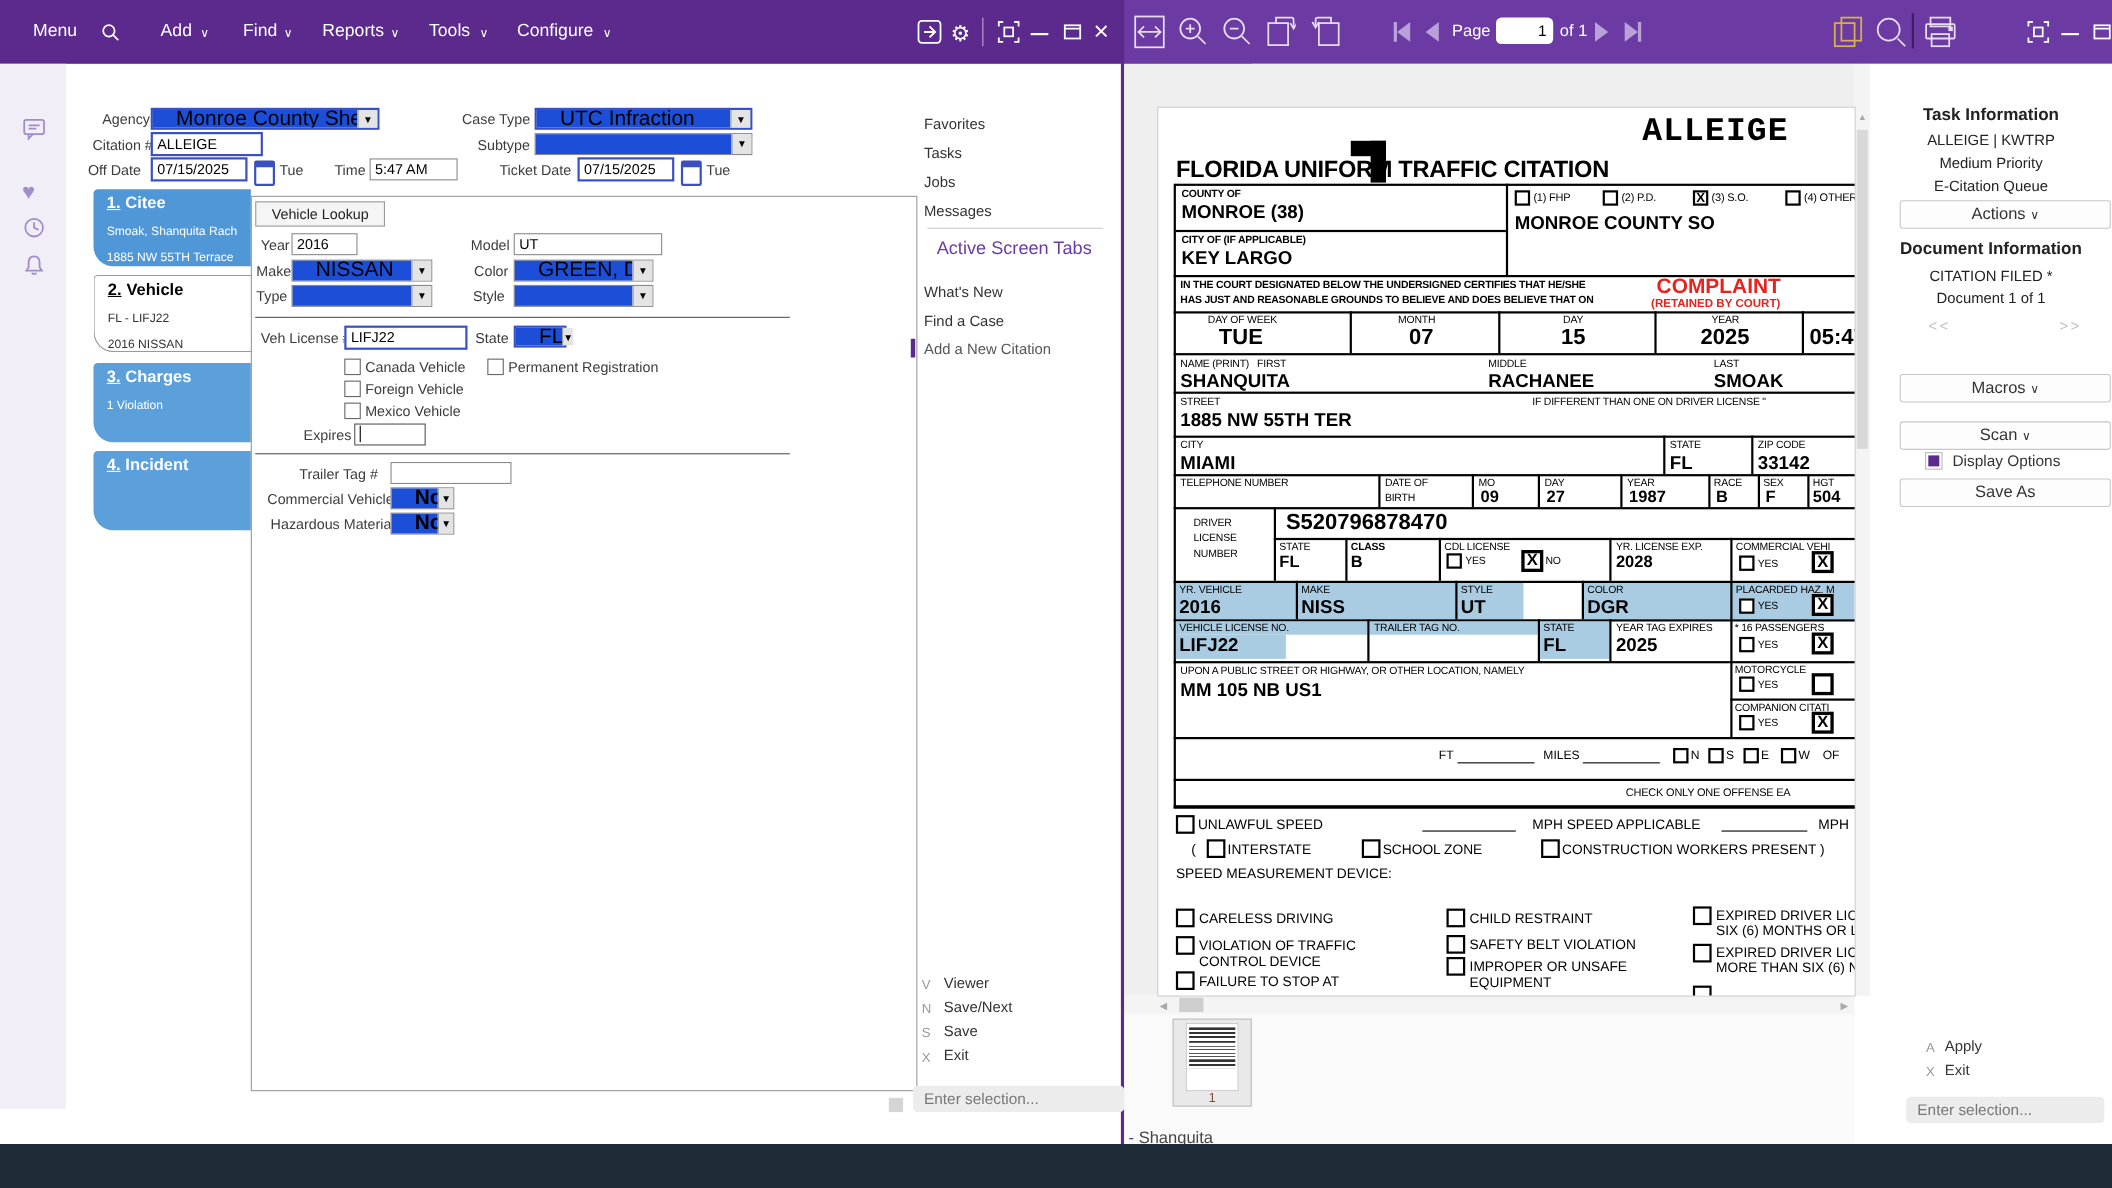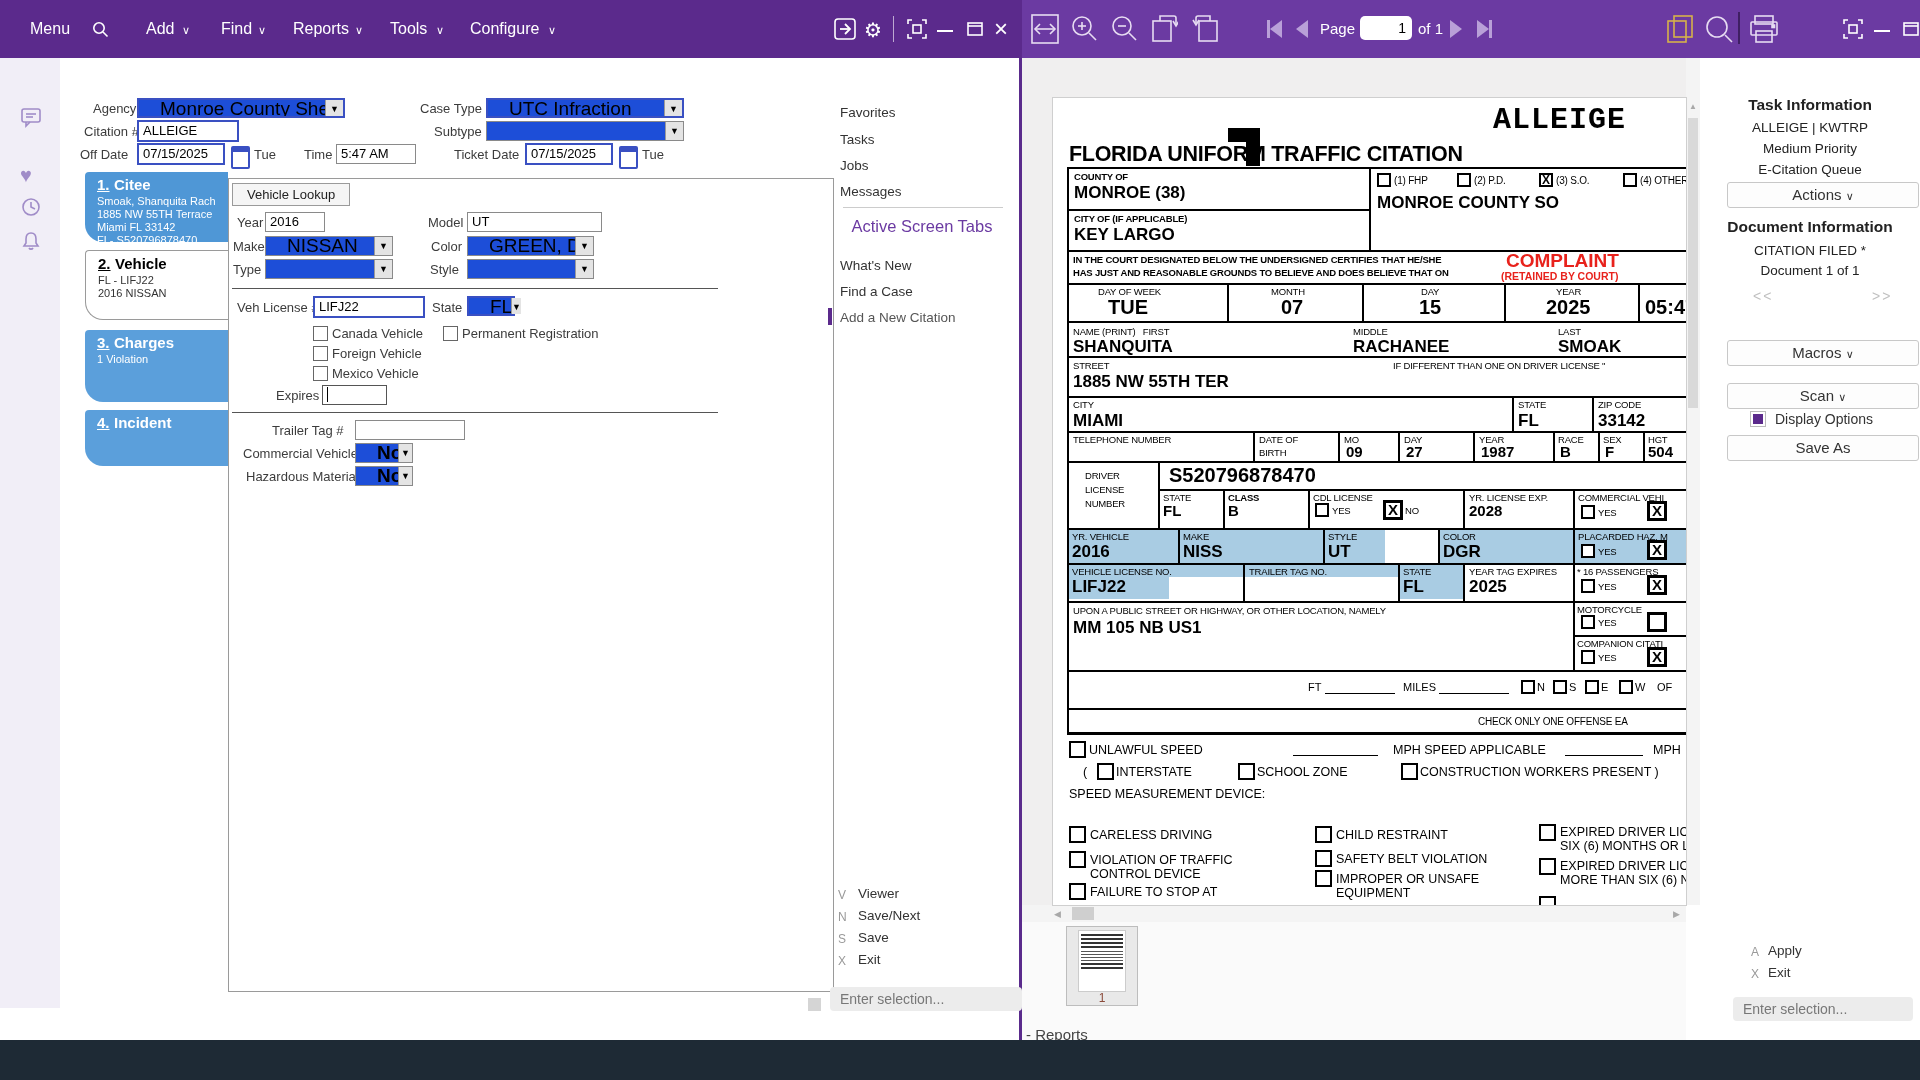--- a/index.html
+++ b/index.html
@@ -20,21 +20,21 @@
   .dd .val{flex:1;padding:0 21px;font-size:19px;line-height:18px;background:#1d4ed8;white-space:nowrap;overflow:hidden;}
   .dd .btn{width:17px;background:#e4e4e4;border-left:1px solid #9a9a9a;color:#000;font-size:9px;text-align:center;line-height:18px;}
   .dd{background:#fff;border:1px solid #8a8a8a;height:20px;box-sizing:border-box;}
   .dd.blue{border:2px solid #3a50c2;}
   .cal{width:15px;height:15px;border:2px solid #3a50c2;border-top:6px solid #3a50c2;border-radius:2px;background:#fff;}
   .fcb{width:13px;height:13px;border:1px solid #666;background:#fff;}
   
   .tab{left:85px;width:143px;border-radius:4px 0 0 18px;color:#fff;padding:4px 0 0 12px;box-sizing:border-box;}
   .tab .tnum{font-weight:bold;font-size:15px;text-decoration:underline;}
   .tab .tname{font-weight:bold;font-size:15px;}
-  .tab .tline{font-size:11px;margin-top:1px;white-space:nowrap;overflow:hidden;}
+  .tab .tline{font-size:11px;margin-top:11px;white-space:nowrap;overflow:hidden;}
   
   .sbitem{font-size:13.5px;color:#333;}
   .key{color:#999;font-size:12px;}
   .entersel{background:#ececec;border-radius:4px;color:#777;font-size:14px;padding:4px 10px;}
   
   #v2bar{left:1022px;top:0;width:898px;height:58px;background:#6b3aa2;}
   #docarea{left:1022px;top:58px;width:664px;height:847px;background:#f0efef;}
   .navarrow{width:0;height:0;border-top:9px solid transparent;border-bottom:9px solid transparent;}
   
   #page{left:1053px;top:98px;width:633px;height:807px;background:#fff;overflow:hidden;box-shadow:0 0 0 1px #cfcfcf;}
@@ -172,21 +172,21 @@
     <span class="tnum">2.</span>
     <span class="tname">Vehicle</span>
     <div class="tline" style="color:#333">FL - LIFJ22</div>
     <div class="tline" style="color:#333">2016 NISSAN</div>
   </div>
   <div class="abs tab" style="top:330px;height:72px;background:#5b9fdb">
     <span class="tnum">3.</span>
     <span class="tname">Charges</span>
     <div class="tline">1 Violation</div>
   </div>
-  <div class="abs tab" style="top:410px;height:56px;background:#5b9fdb">
+  <div class="abs tab" style="top:410px;height:72px;background:#5b9fdb">
     <span class="tnum">4.</span>
     <span class="tname">Incident</span>
   </div>
 
   <div class="abs" style="left:228px;top:178px;width:604px;height:812px;border:1px solid #9a9a9a"></div>
   <div class="abs" style="left:232px;top:183px;border:1px solid #9a9a9a;background:#f5f5f5;padding:3px 14px;font-size:13px;color:#222">Vehicle Lookup</div>
 
   <span class="abs lbl" style="left:237px;top:215px">Year</span>
   <div class="abs inp" style="left:265px;top:212px;width:50px">2016</div>
   <span class="abs lbl" style="left:428px;top:215px">Model</span>
@@ -618,21 +618,21 @@
 
 <div class="abs" style="left:1022px;top:922px;width:664px;height:118px;background:#fafafa">
   <div style="position:absolute;left:44px;top:4px;width:70px;height:78px;background:#e9e9e9;border:1px solid #bdbdbd">
     <div style="position:absolute;left:11px;top:3px;width:46px;height:60px;background:#fff;border:1px solid #ccc">
       <div style="margin:3px 2px;height:14px;background:repeating-linear-gradient(#333 0 2px,#fff 2px 4px)"></div>
       <div style="margin:2px 2px;height:10px;background:repeating-linear-gradient(#555 0 1px,#fff 1px 3px)"></div>
       <div style="margin:2px 2px;height:8px;background:repeating-linear-gradient(#333 0 2px,#fff 2px 4px)"></div>
     </div>
     <div style="position:absolute;left:0;top:64px;width:100%;text-align:center;font-size:12px;color:#8b4a3a">1</div>
   </div>
-  <span style="position:absolute;left:4px;top:104px;font-size:15px;color:#444;white-space:nowrap">- Reports</span>
+  <span style="position:absolute;left:4px;top:104px;font-size:15px;color:#444;white-space:nowrap">- Shanquita</span>
 </div>
 
 <div class="abs" id="rpanel"></div>
 <span class="abs ptext" style="top:96px;font-weight:bold;font-size:15.5px">Task Information</span>
 <span class="abs ptext" style="top:120px;font-size:13.5px">ALLEIGE | KWTRP</span>
 <span class="abs ptext" style="top:141px;font-size:13.5px">Medium Priority</span>
 <span class="abs ptext" style="top:162px;font-size:13.5px">E-Citation Queue</span>
 <div class="abs pbtn" style="top:182px"><span>Actions</span> <span style="font-size:11px">∨</span></div>
 <span class="abs ptext" style="top:218px;font-weight:bold;font-size:15.5px">Document Information</span>
 <span class="abs ptext" style="top:243px;font-size:13.5px">CITATION FILED *</span>

